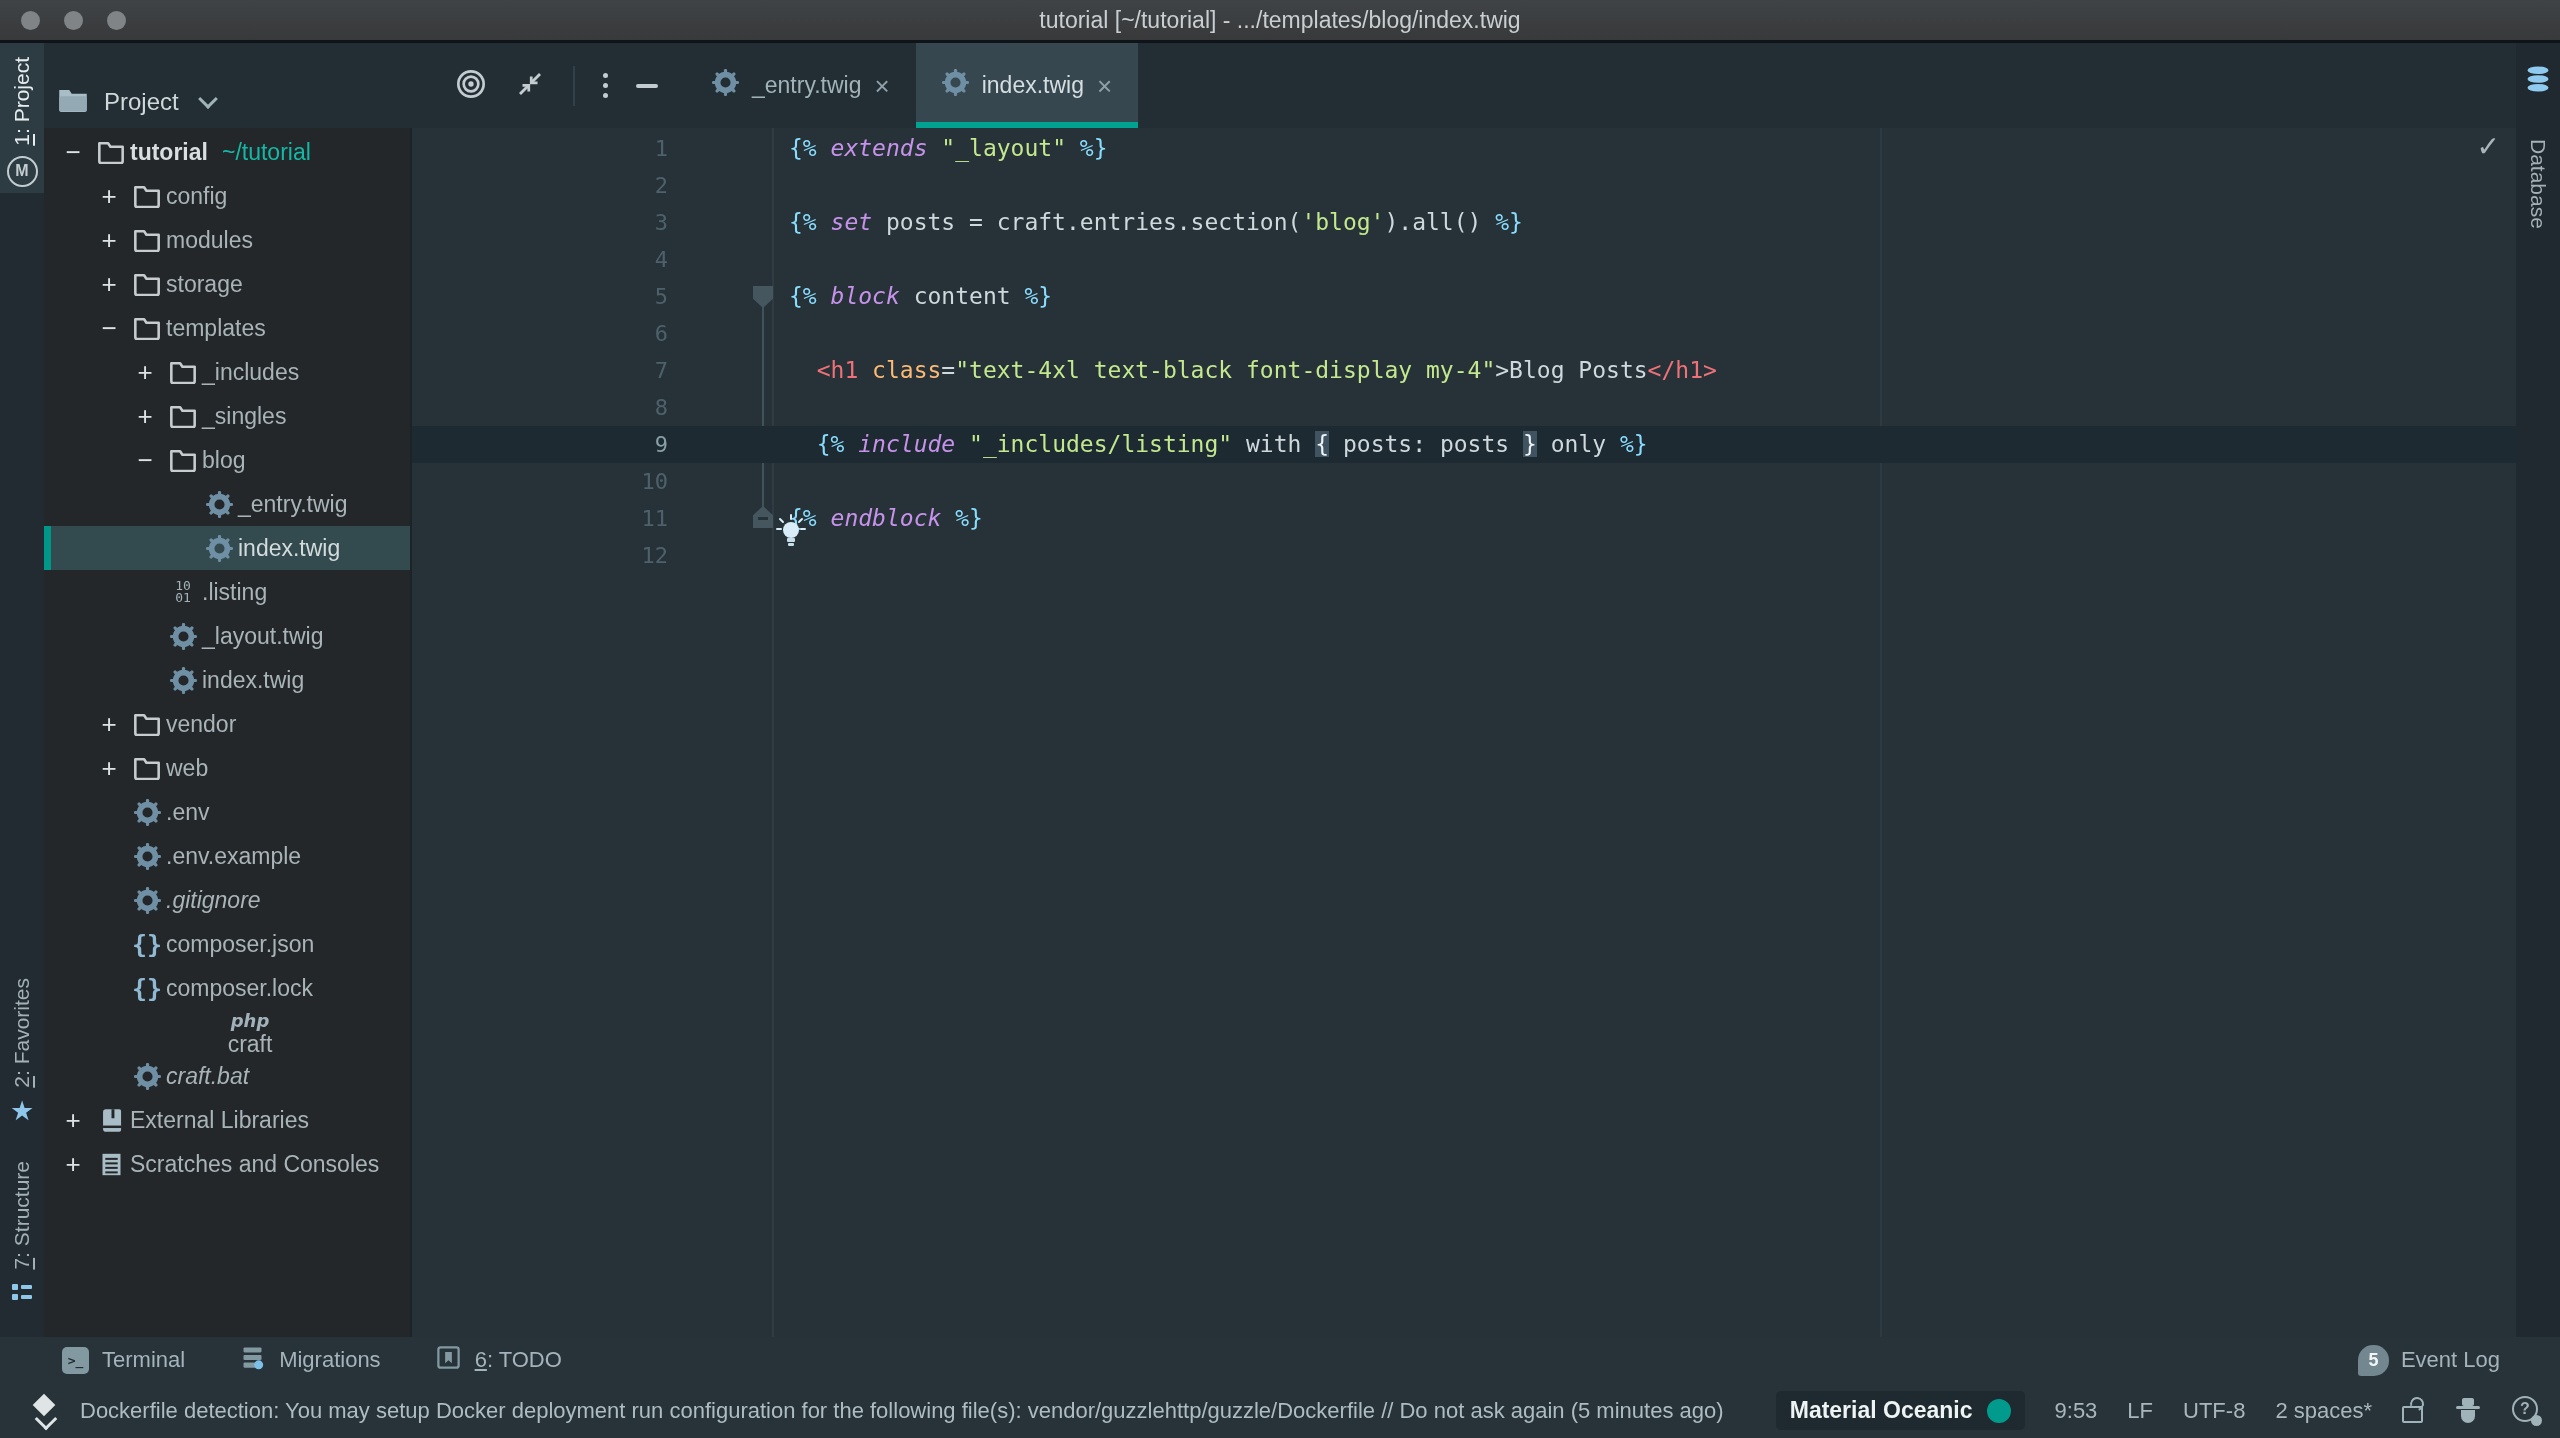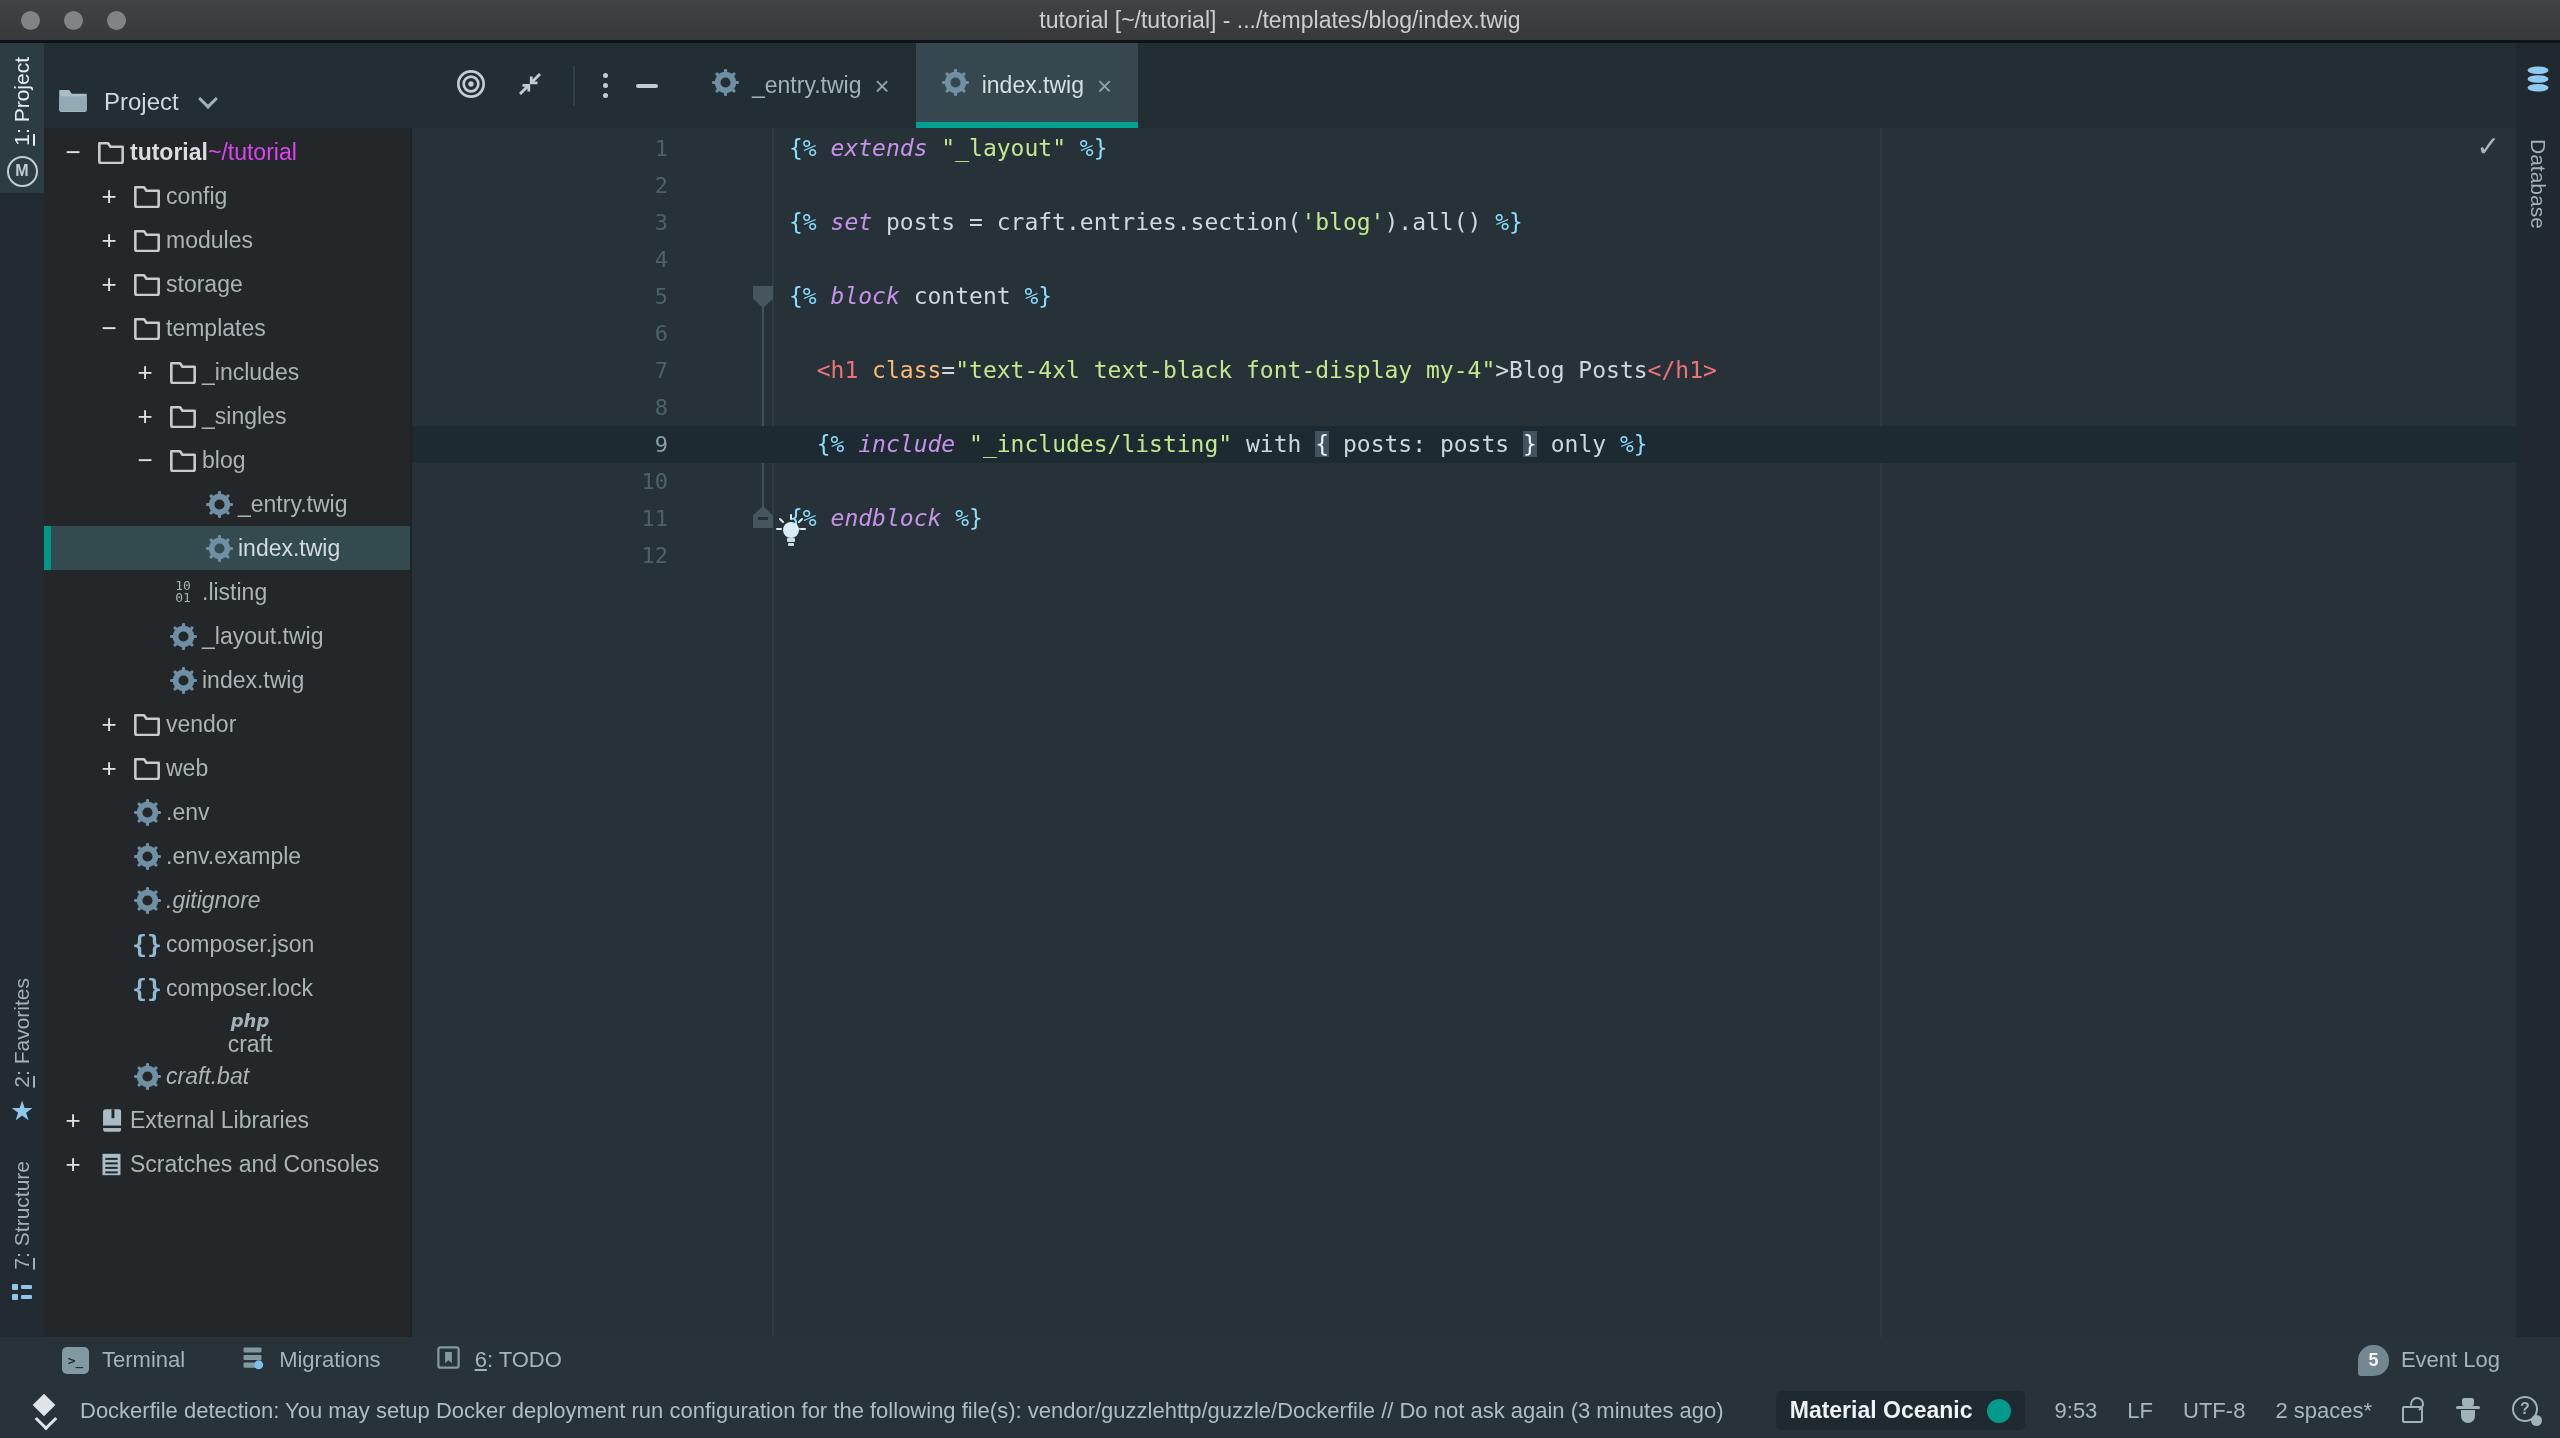--- a/index.html
+++ b/index.html
@@ -46,21 +46,21 @@
   .tab .x{font-size:26px;color:#8ea1a8;line-height:20px;}
   
   .tree{position:absolute;left:44px;top:128px;width:368px;height:1209px;background:#232729;
         border-right:2px solid #1b2428;overflow:hidden;padding-top:2px;box-sizing:border-box;}
   .trow{position:relative;height:44px;display:flex;align-items:center;color:#a9b4b9;font-size:23px;white-space:nowrap;}
   .trow .exp{width:38px;text-align:center;font-size:26px;font-weight:300;color:#dde3e5;flex:none;}
   .trow .tico{width:38px;flex:none;display:flex;align-items:center;justify-content:center;}
   .trow.selected{background:#334a4e;color:#d3dbdd;}
   .trow.selected::before{content:"";position:absolute;left:0;top:0;bottom:0;width:7px;background:#009688;}
   .tb{font-weight:bold;color:#d9dfe1;}
-  .tpath{color:#d946ef;}
+  .tpath{color:#14b8a6;margin-left:14px;}
   .bin{font-family:"DejaVu Sans Mono",monospace;font-size:13px;line-height:12px;color:#a3b2ba;display:block;}
   .php-ic{color:#a3b2ba;font-style:italic;font-weight:bold;font-size:18px;font-family:"DejaVu Sans",sans-serif;}
   .brace-ic{color:#8fb9d4;font-weight:bold;font-size:25px;font-family:"DejaVu Sans Mono",monospace;}
   
   .editor{position:absolute;left:412px;top:128px;width:2104px;height:1209px;background:#263238;}
   .gutter-sep{position:absolute;left:360px;top:0;bottom:0;width:2px;background:#2e3b43;}
   .margin-line{position:absolute;left:1468px;top:0;bottom:0;width:2px;background:#2d3a41;}
   .code-lines{position:absolute;left:0;top:2px;right:0;}
   .cline{position:relative;height:37px;line-height:37px;font-family:"DejaVu Sans Mono",monospace;font-size:23px;}
   .cline.current{background:#1d2a32;}
@@ -640,21 +640,21 @@
       <span>Event Log</span>
     </div>
   </div>
 
   <div class="statusbar">
     <div class="sb-left">
       <span class="layers">
           <span class="d1"></span>
           <span class="d2"></span>
         </span>
-      <span class="sb-msg">Dockerfile detection: You may setup Docker deployment run configuration for the following file(s): vendor/guzzlehttp/guzzle/Dockerfile // Do not ask again (3 minutes ago)</span>
+      <span class="sb-msg">Dockerfile detection: You may setup Docker deployment run configuration for the following file(s): vendor/guzzlehttp/guzzle/Dockerfile // Do not ask again (5 minutes ago)</span>
     </div>
     <div class="sb-right">
       <span class="theme-pill">
         <span>Material Oceanic</span>
         <span class="teal-dot"></span>
       </span>
       <span>9:53</span>
       <span>LF</span>
       <span>UTF-8</span>
       <span>2 spaces*</span>

